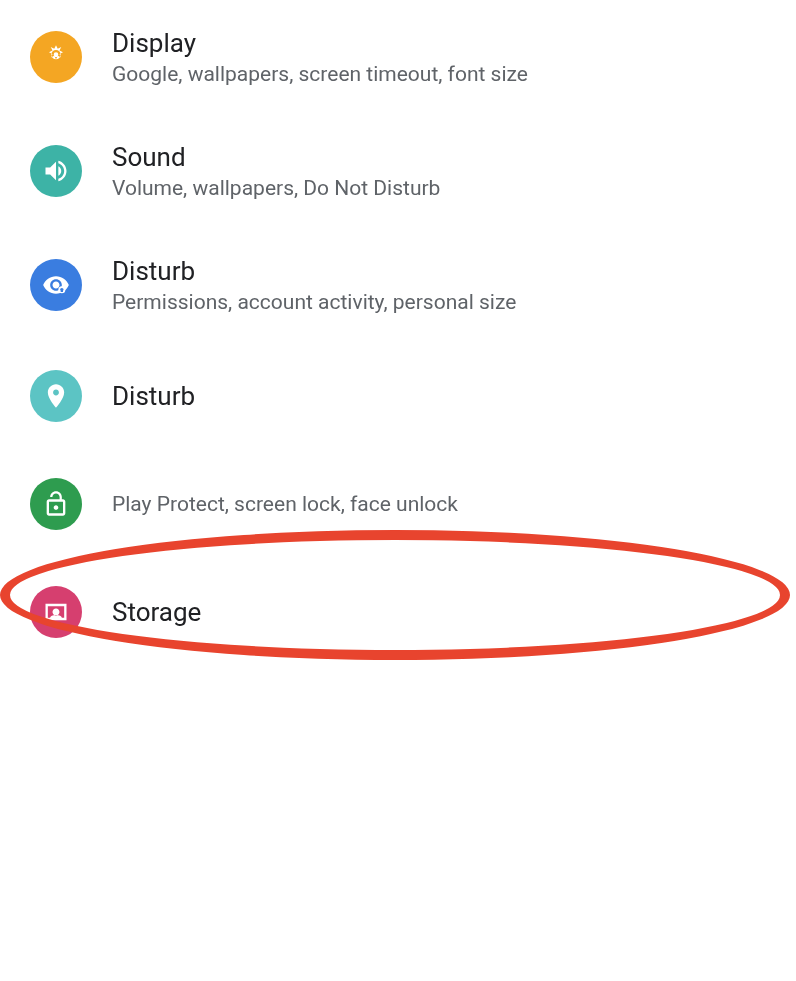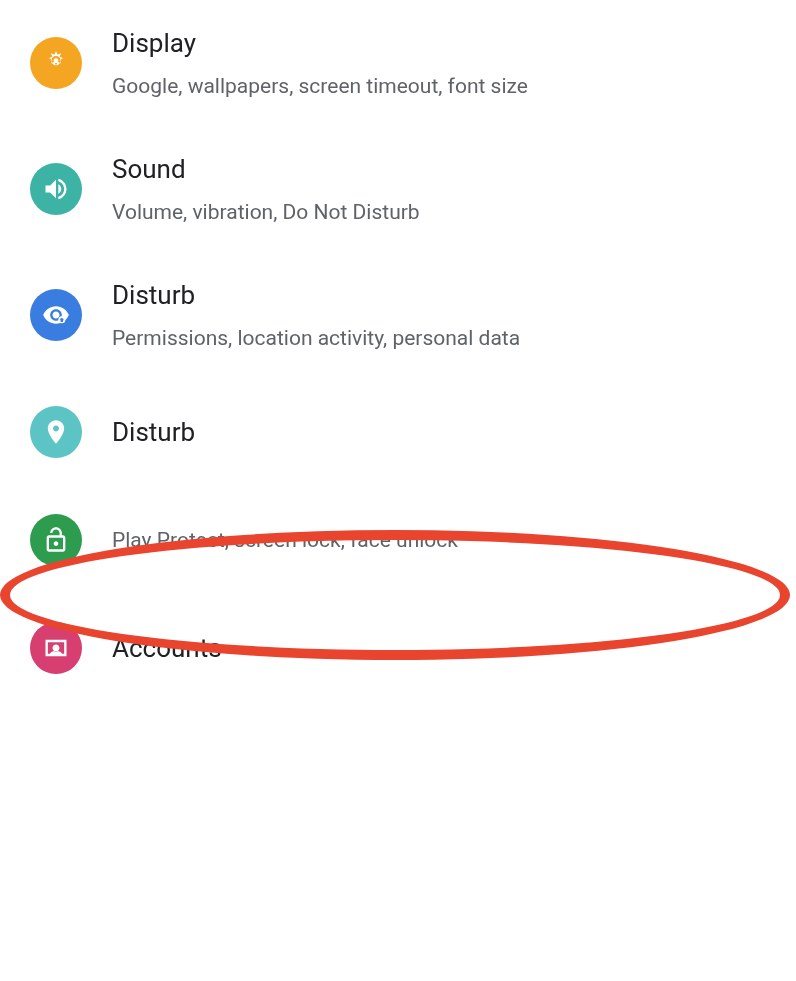--- a/index.html
+++ b/index.html
@@ -36,21 +36,21 @@
       flex-shrink: 0;
     }
     .icon-circle svg {
       width: 28px;
       height: 28px;
       fill: #ffffff;
     }
     .text-container {
       display: flex;
       flex-direction: column;
-      gap: 16px;
+      gap: 4px;
     }
     .item-title {
       font-size: 26px;
       color: #202124;
       font-weight: 400;
     }
     .item-subtitle {
       font-size: 21px;
       color: #5f6368;
       font-weight: 400;
@@ -81,36 +81,36 @@
   </div>
 
   <div class="settings-item">
     <div class="icon-circle" style="background-color: rgb(61, 179, 166);">
       <svg viewBox="0 0 24 24">
           <path d="M3 9v6h4l5 5V4L7 9H3zm13.5 3c0-1.77-1.02-3.29-2.5-4.03v8.05c1.48-.73 2.5-2.25 2.5-4.02zM14 3.23v2.06c2.89.86 5 3.54 5 6.71s-2.11 5.85-5 6.71v2.06c4.01-.91 7-4.49 7-8.77s-2.99-7.86-7-8.77z"></path>
         </svg>
     </div>
     <div class="text-container">
       <div class="item-title">Sound</div>
-      <div class="item-subtitle">Volume, vibration, Do Not Disturb</div>
+      <div class="item-subtitle">Volume, wallpapers, Do Not Disturb</div>
     </div>
   </div>
 
 
   <div class="settings-item">
     <div class="icon-circle" style="background-color: rgb(58, 125, 224);">
       <svg viewBox="0 0 24 24">
           <path d="M12 4.5C7 4.5 2.73 7.61 1 12c1.73 4.39 6 7.5 11 7.5s9.27-3.11 11-7.5c-1.73-4.39-6-7.5-11-7.5zM12 17c-2.76 0-5-2.24-5-5s2.24-5 5-5 5 2.24 5 5-2.24 5-5 5zm0-8c-1.66 0-3 1.34-3 3s1.34 3 3 3 3-1.34 3-3-1.34-3-3-3zm5 7c0-.55.45-1 1-1s1 .45 1 1v1h-2v-1z"></path>
           <circle cx="17" cy="16" r="3" fill="#fff"></circle>
           <path d="M17 14.5a1.5 1.5 0 00-1.5 1.5v.5h3V16a1.5 1.5 0 00-1.5-1.5zm-1 2h2v1.5h-2V16.5z" fill="#3a7de0"></path>
         </svg>
     </div>
     <div class="text-container">
       <div class="item-title">Disturb</div>
-      <div class="item-subtitle">Permissions, location activity, personal data</div>
+      <div class="item-subtitle">Permissions, account activity, personal size</div>
     </div>
   </div>
 
   <div class="settings-item">
     <div class="icon-circle" style="background-color: rgb(92, 196, 196);">
       <svg viewBox="0 0 24 24">
           <path d="M12 2C8.13 2 5 5.13 5 9c0 5.25 7 13 7 13s7-7.75 7-13c0-3.87-3.13-7-7-7zm0 9.5c-1.38 0-2.5-1.12-2.5-2.5s1.12-2.5 2.5-2.5 2.5 1.12 2.5 2.5-1.12 2.5-2.5 2.5z"></path>
         </svg>
     </div>
     <div class="text-container">
@@ -129,19 +129,19 @@
     </div>
   </div>
 
   <div class="settings-item">
     <div class="icon-circle" style="background-color: rgb(214, 63, 111);">
       <svg viewBox="0 0 24 24">
           <path d="M3 5v14h18V5H3zm16 12H5V7h14v10zm-7-8c-1.66 0-3 1.34-3 3s1.34 3 3 3 3-1.34 3-3-1.34-3-3-3zm-5 8c0-1.66 2.24-2.5 5-2.5s5 .84 5 2.5H7z"></path>
         </svg>
     </div>
     <div class="text-container">
-      <div class="item-title">Accounts</div>
+      <div class="item-title">Storage</div>
     </div>
   </div>
 
 </div>
 
 <div class="highlight-ellipse" style="left:0px; top:530px; width:790px; height:130px;"></div>
 
 </body></html>

